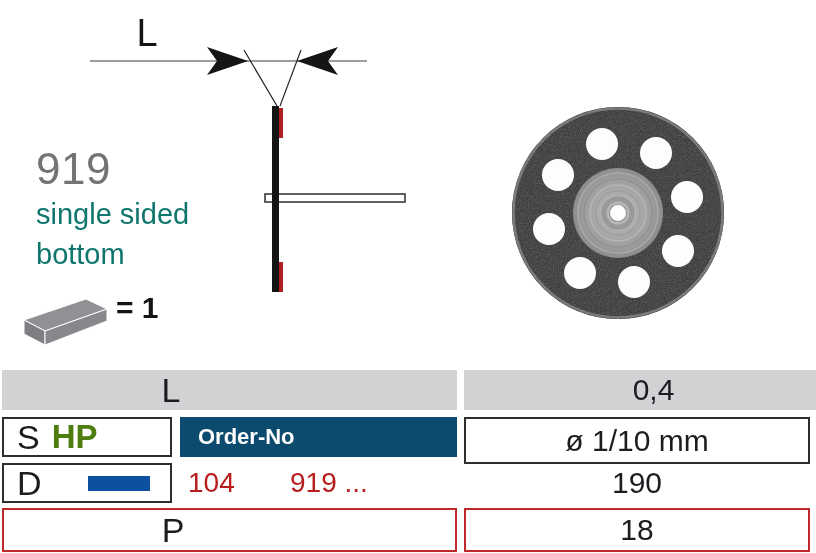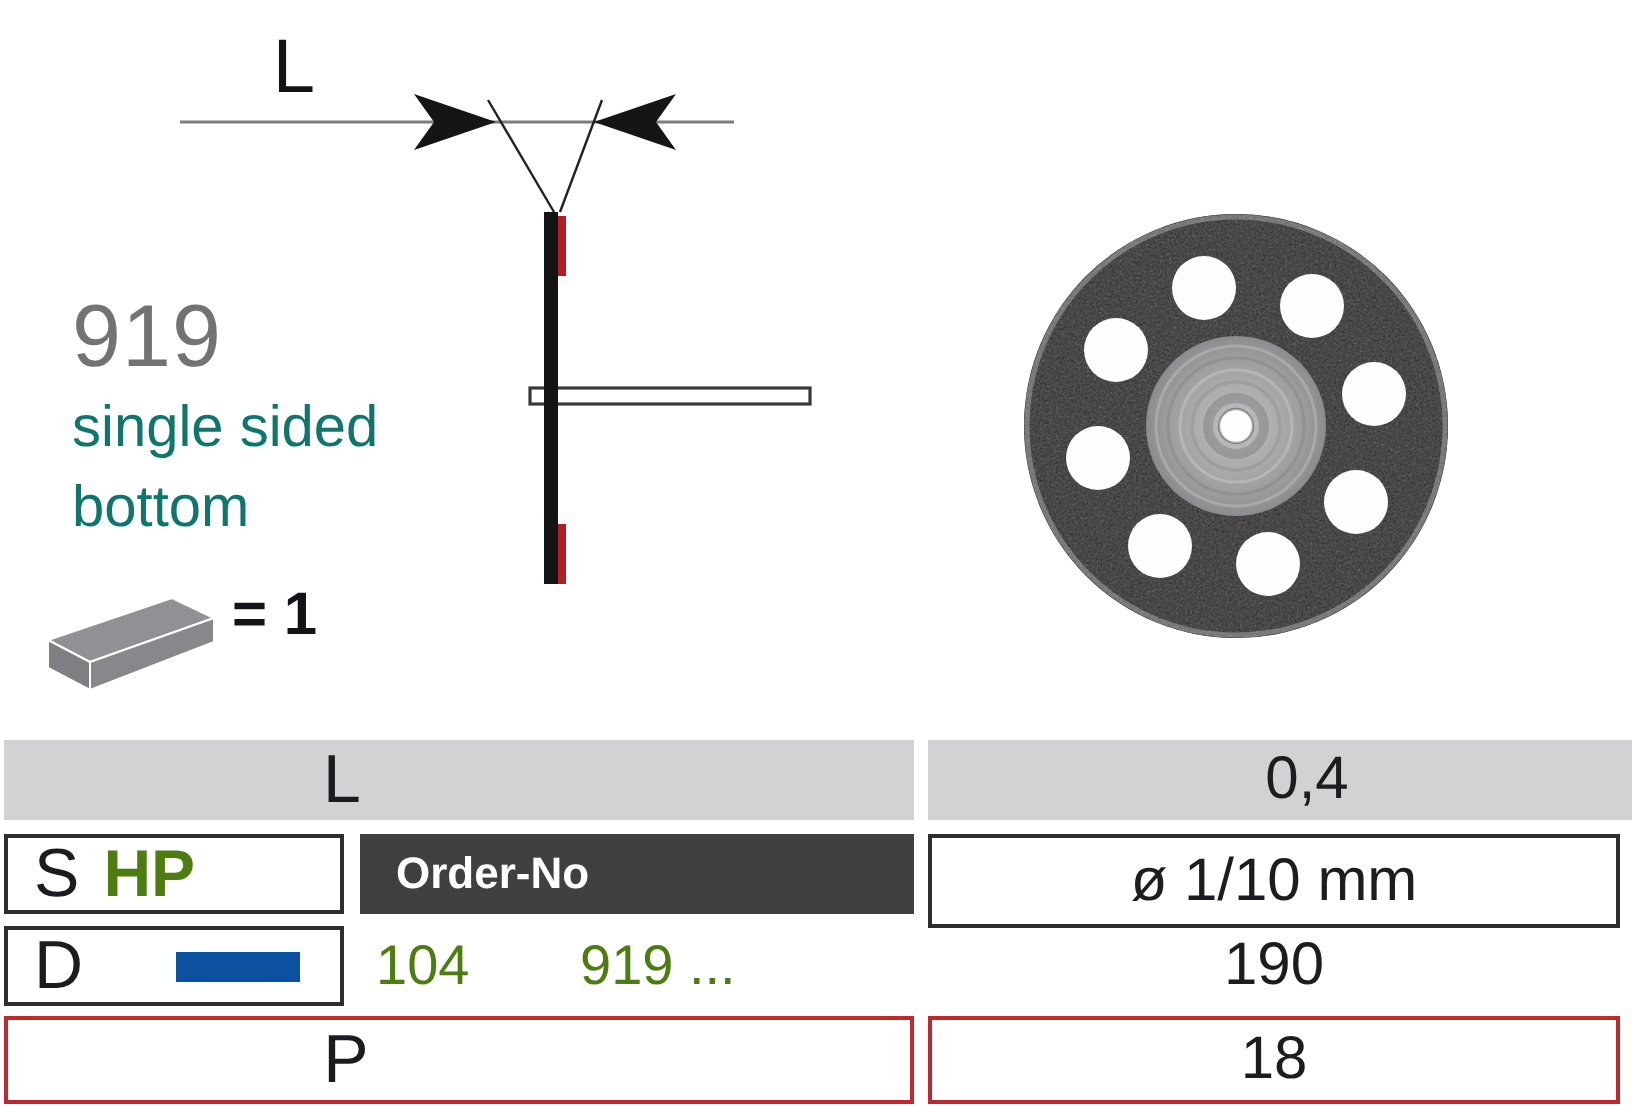--- a/index.html
+++ b/index.html
@@ -48,35 +48,35 @@
   .cell {
     position: absolute;
     box-sizing: border-box;
     display: flex; align-items: center; justify-content: center;
     font-size: 30px; color: #1c1c21;
   }
   .cell-l-label { left: 2px;   top: 370px; width: 455px; height: 40px; background: #d2d2d4; }
   .cell-l-value { left: 464px; top: 370px; width: 379px; height: 40px; background: #d2d2d4; }
   .cell-s-box   { left: 2px;   top: 417px; width: 170px; height: 40px; border: 2px solid #2e2e30;
                   justify-content: flex-start; padding-left: 13px; }
-  .cell-orderno { left: 180px; top: 417px; width: 277px; height: 40px; background: #404040;
+  .cell-orderno { left: 180px; top: 417px; width: 277px; height: 40px; background: #0c4a6e;
                   justify-content: flex-start; padding-left: 18px; }
   .cell-s-value { left: 464px; top: 417px; width: 346px; height: 47px; border: 2px solid #2e2e30; }
   .cell-d-box   { left: 2px;   top: 463px; width: 170px; height: 40px; border: 2px solid #2e2e30;
                   justify-content: flex-start; padding-left: 13px; }
   .cell-codes   { left: 180px; top: 463px; width: 277px; height: 40px; justify-content: flex-start; }
   .cell-d-value { left: 464px; top: 463px; width: 346px; height: 40px; }
   .cell-p-label { left: 2px;   top: 508px; width: 455px; height: 44px; border: 2px solid #c1282c; }
   .cell-p-value { left: 464px; top: 508px; width: 346px; height: 44px; border: 2px solid #c1282c; }
 
   .big-letter { font-size: 34px; color: #1b1b20; }
   .off-center { position: absolute; left: 169px; transform: translateX(-50%); }
   .hp { font-size: 33px; font-weight: bold; color: #4d7c0f; margin-left: 12px; }
   .orderno-text { font-size: 22px; font-weight: bold; color: #ffffff; }
-  .code { position: absolute; font-size: 28px; color: #4d7c0f; }
+  .code { position: absolute; font-size: 28px; color: #b91c1c; }
   .code-1 { left: 8px; }
   .code-2 { left: 110px; }
   .d-swatch { position: absolute; left: 84px; top: 11px; width: 62px; height: 15px; background: #0b51a0; }
 </style>
 </head>
 <body>
 
 <div class="page">
 
   <svg class="abs diagram" width="440" height="360" viewBox="0 0 440 360">

